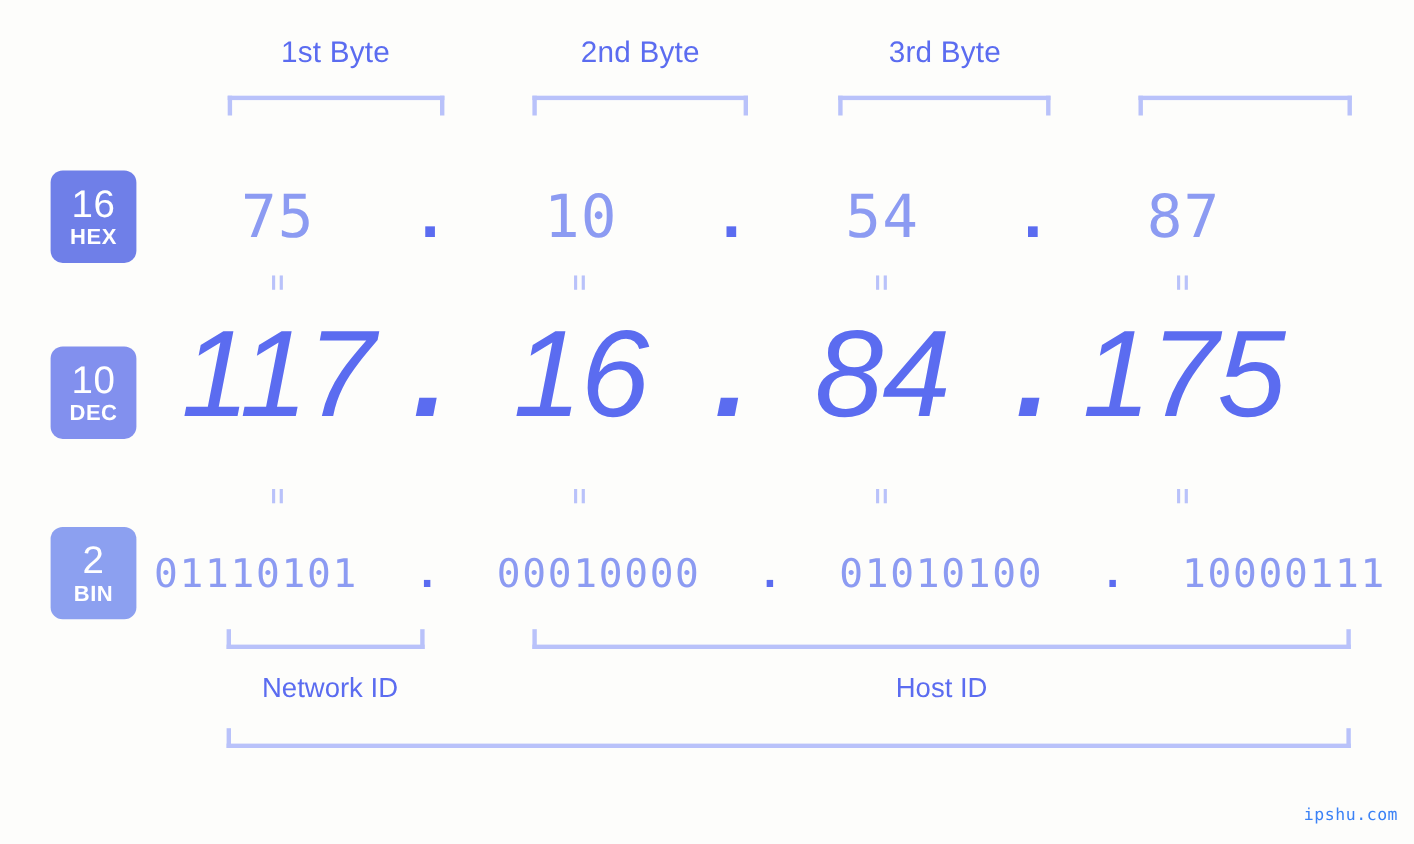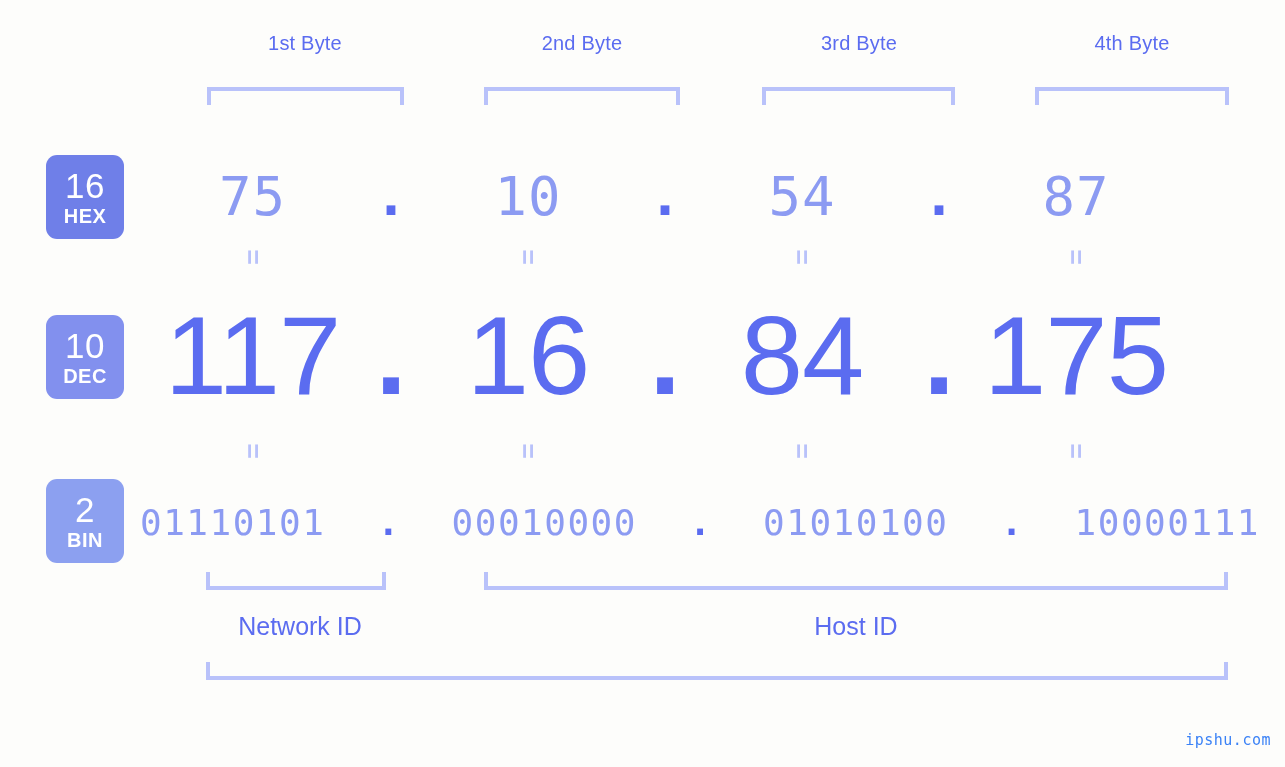--- a/index.html
+++ b/index.html
@@ -18,21 +18,21 @@
   #canvas {
     position: relative;
     width: 1285px;
     height: 767px;
   }
 
   
   .byte-label {
     position: absolute;
     top: 32px;
-    font-size: 20px;
+    font-size: 27px;
     color: #5b6cf0;
     text-align: center;
     letter-spacing: 0.2px;
     white-space: nowrap;
   }
 
   
   .bracket {
     position: absolute;
     box-sizing: border-box;
@@ -98,21 +98,21 @@
     letter-spacing: 1px;
   }
   .row-hex .sep {
     font-family: "DejaVu Sans Mono", monospace;
     font-size: 54px;
     color: #5b6cf0;
     font-weight: 700;
   }
 
   
-  .row-dec { top: 295px; height: 120px; }
+  .row-dec { top: 279px; height: 120px; font-style: italic; }
   .row-dec .cell {
     font-family: "Liberation Sans", sans-serif;
     font-size: 112px;
     color: #5b6cf0;
     letter-spacing: -1px;
   }
   .row-dec .sep {
     font-family: "Liberation Sans", sans-serif;
     font-size: 112px;
     color: #5b6cf0;
@@ -186,23 +186,20 @@
 
   <div class="byte-label" style="left:205px; width:200px;">
     <span>1st Byte</span>
   </div>
   <div class="byte-label" style="left:483px; width:198px;">
     <span>2nd Byte</span>
   </div>
   <div class="byte-label" style="left:761px; width:196px;">
     <span>3rd Byte</span>
   </div>
-  <div class="byte-label" style="left:1034px; width:196px;">
-    <span>4th Byte</span>
-  </div>
 
   <div class="bracket down" style="left:207px; top:87px; width:197px;"></div>
   <div class="bracket down" style="left:484px; top:87px; width:196px;"></div>
   <div class="bracket down" style="left:762px; top:87px; width:193px;"></div>
   <div class="bracket down" style="left:1035px; top:87px; width:194px;"></div>
 
   <div class="badge" style="top:155px; background:#6f7fe8;">
     <span class="num">16</span>
     <span class="nm">HEX</span>
   </div>

